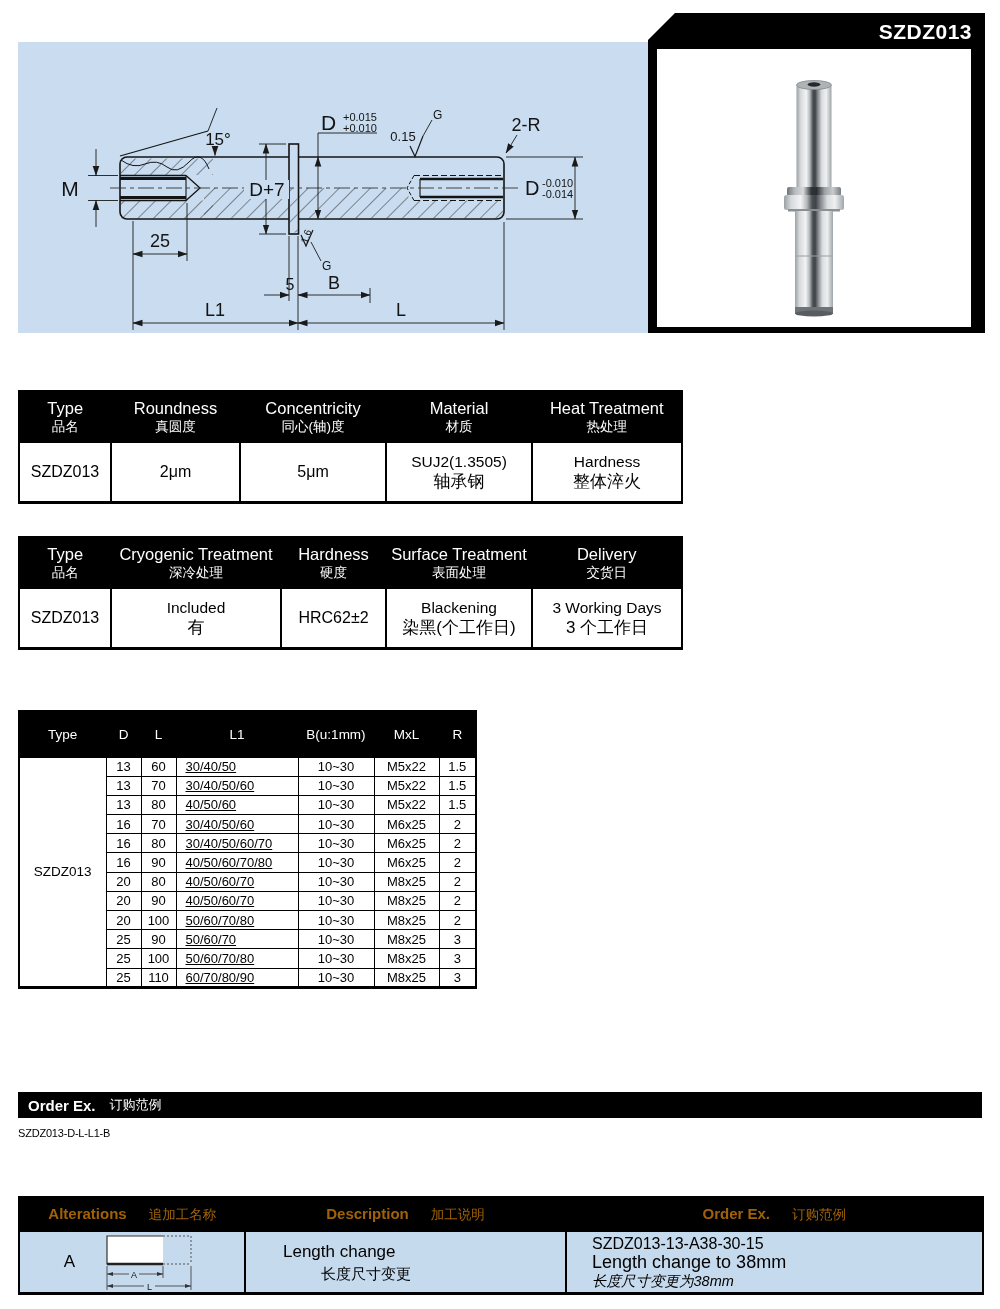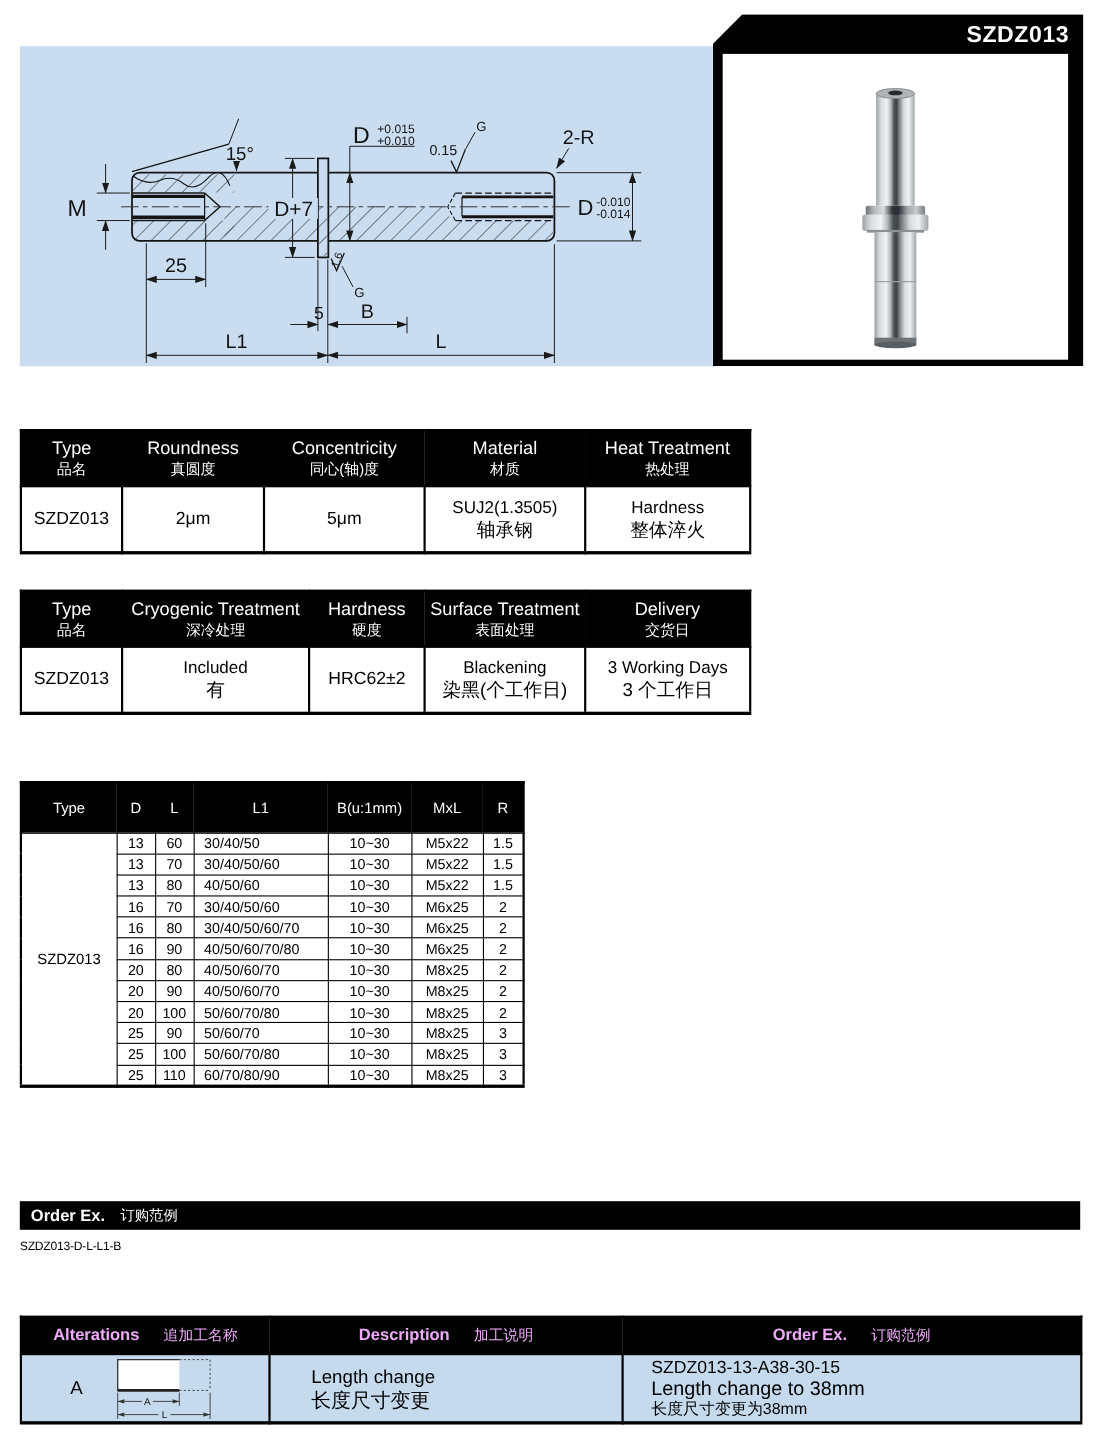--- a/index.html
+++ b/index.html
@@ -27,48 +27,48 @@
   .spec td { border:2px solid #000; text-align:center; height:60px; font-size:16px; }
   .spec td .en2 { font-size:15.5px; line-height:20px; }
   .spec td .zh2 { font-size:17px; line-height:19px; }
   #spec1 { top:390px; }
   #spec2 { top:536px; }
 
   
   .dim { position:absolute; left:18px; top:710px; width:459px; border:2.5px solid #000; border-bottom:3px solid #000; background:#fff; }
   .dim th { background:#000; color:#fff; font-weight:normal; font-size:13.5px; height:46px; border:1px solid #000; }
   .dim td { border:1.6px solid #000; text-align:center; font-size:13px; height:19.2px; padding:0 2px; }
-  .dim td.l1 { text-align:left; padding-left:9px; }
+  .dim td.l1 { text-align:left; padding-left:9px;text-decoration:underline; }
   .dim td.type-cell { font-size:13.5px; }
 
   
   .order-bar { position:absolute; left:18px; top:1092px; width:964px; height:26px; background:#000; color:#fff;
                display:flex; align-items:center; padding-left:10px; }
   .order-bar .en { font-size:15px; font-weight:600; }
   .order-bar .zh { font-size:13px; margin-left:14px; }
   .order-code { position:absolute; left:18px; top:1127px; font-size:11px; letter-spacing:-0.2px; }
 
   
   .alt { position:absolute; left:18px; top:1196px; width:964px; border:2.5px solid #000; border-bottom:3.5px solid #000; }
-  .alt th { background:#000; color:#f0abfc; font-weight:normal; height:34px; border:1px solid #000; }
+  .alt th { background:#000; color:#a16207; font-weight:normal; height:34px; border:1px solid #000; }
   .alt th .hwrap { display:flex; justify-content:center; align-items:baseline; gap:22px; }
   .alt th .en { font-size:15px; font-weight:600; }
   .alt th .zh { font-size:13.5px; }
   .alt td { border:2px solid #000; background:#c6daee; height:59px; vertical-align:middle; }
   .alt td.alter { }
   .alter-wrap { display:flex; align-items:center; justify-content:center; gap:30px; }
   .alter-code { font-size:17px; }
   .alt td.desc { padding-left:37px; }
   .desc .en3 { font-size:17px; line-height:22px; }
-  .desc .zh3 { font-size:18px; line-height:21px; }
+  .desc .zh3 { font-size:15px; line-height:21px;margin-left:38px; }
   .alt td.orderex { padding-left:25px; }
   .orderex div { line-height:19px; }
   .orderex .ln1 { font-size:16px; }
   .orderex .ln2 { font-size:18px; }
-  .orderex .ln3 { font-size:14.5px; }
+  .orderex .ln3 { font-size:14.5px;font-style:italic; }
 </style>
 </head>
 <body>
 
 <div class="page">
 
   <div class="drawing-panel">
     <svg width="630" height="291" viewBox="0 0 630 291">
       <defs>
         <pattern id="h" patternUnits="userSpaceOnUse" width="11" height="11" patternTransform="rotate(45)">

